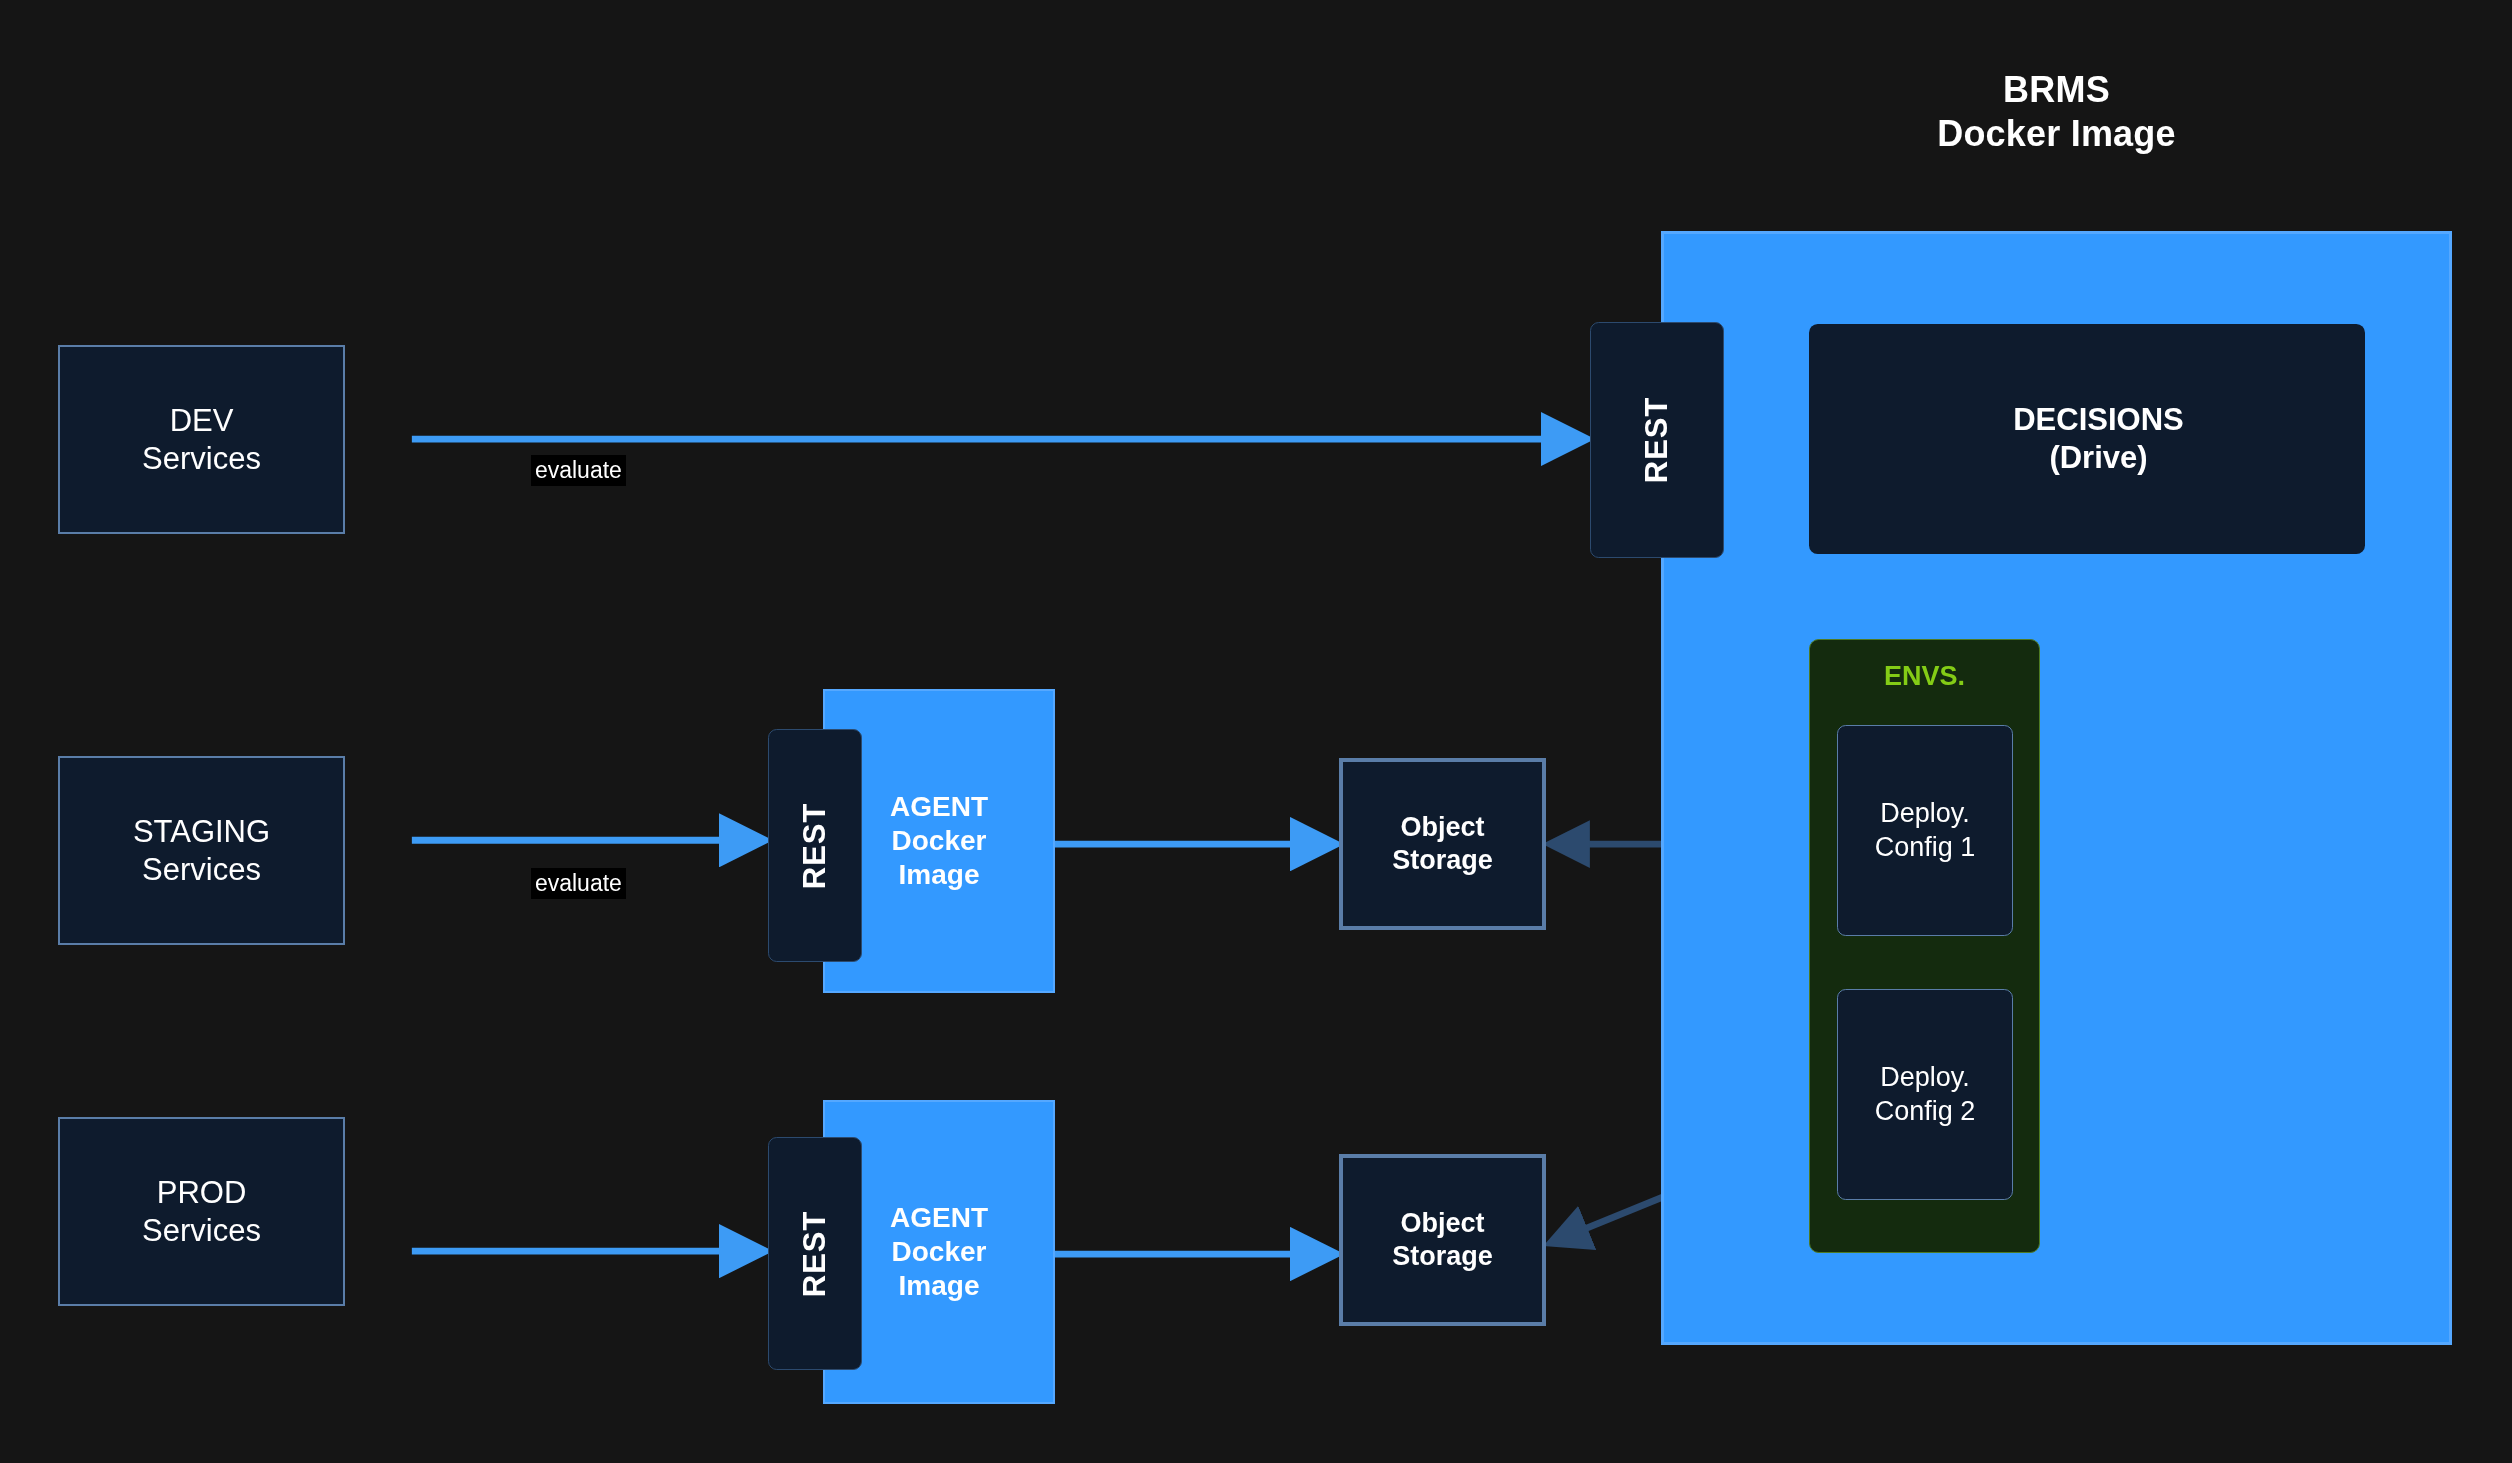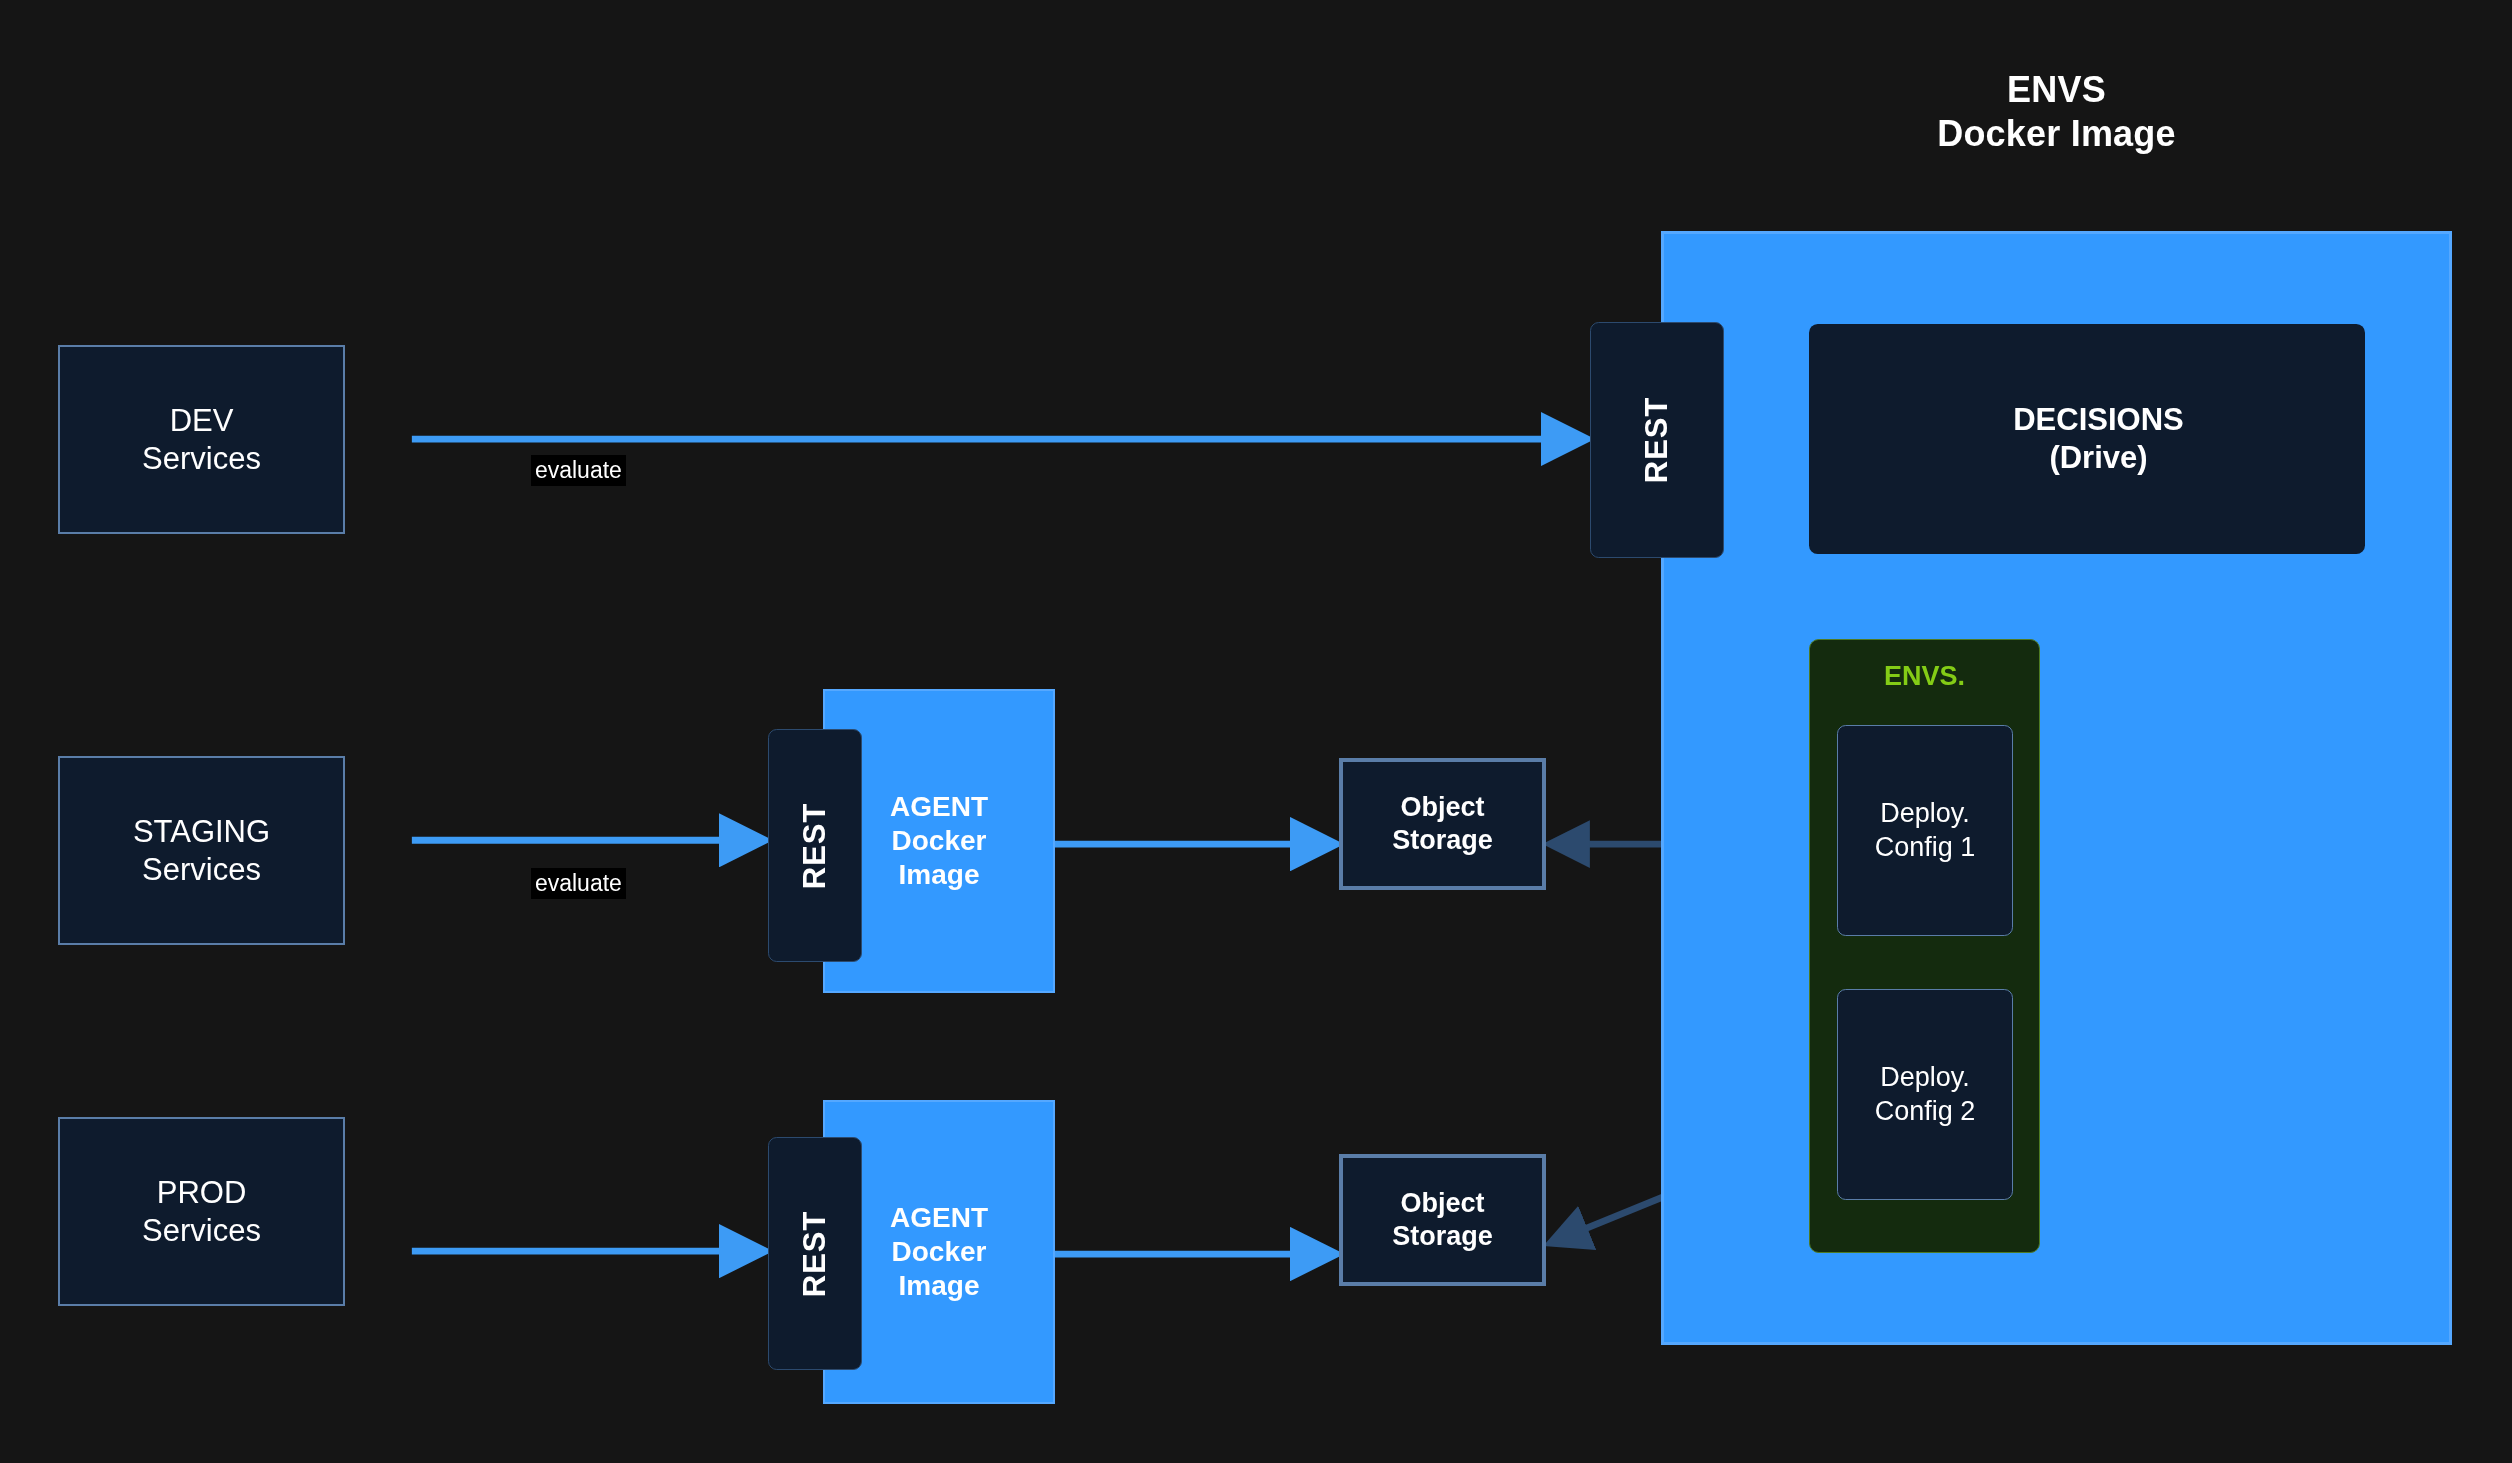--- a/index.html
+++ b/index.html
@@ -80,21 +80,21 @@
     flex-direction: column;
     font-size: 28px;
     font-weight: bold;
     z-index: 1;
   }
   #agent-staging { left: 823px; top: 689px;  width: 232px; height: 304px; }
   #agent-prod    { left: 823px; top: 1100px; width: 232px; height: 304px; }
 
   
   .storage-box {
-    width: 207px; height: 132px;
+    width: 207px; height: 172px;
     background: #0e1b2d;
     border: 4.9px solid #5a7da8;
     flex-direction: column;
     font-size: 27px;
     font-weight: bold;
   }
   #storage-staging { left: 1339px; top: 758px; }
   #storage-prod    { left: 1339px; top: 1154px; }
 
   
@@ -179,21 +179,21 @@
   #label-evaluate-staging { left: 531px;  top: 868px; }</style>
 </head>
 <body>
 
 <div id="canvas">
 
   
   <div class="node" id="brms-container"></div>
 
   <div class="node" id="brms-title">
-    <span>ENVS</span>
+    <span>BRMS</span>
     <span>Docker Image</span>
   </div>
 
   
   <svg class="edges" viewBox="0 0 2586 1506">
     <defs>
       <marker id="arrow-blue" viewBox="0 0 12 12" refX="9" refY="6" markerWidth="8" markerHeight="8" orient="auto-start-reverse">
         <path d="M 0 0 L 12 6 L 0 12 z" fill="#3d9bf5"></path>
       </marker>
       <marker id="arrow-slate" viewBox="0 0 12 12" refX="9" refY="6" markerWidth="7" markerHeight="7" orient="auto-start-reverse">

